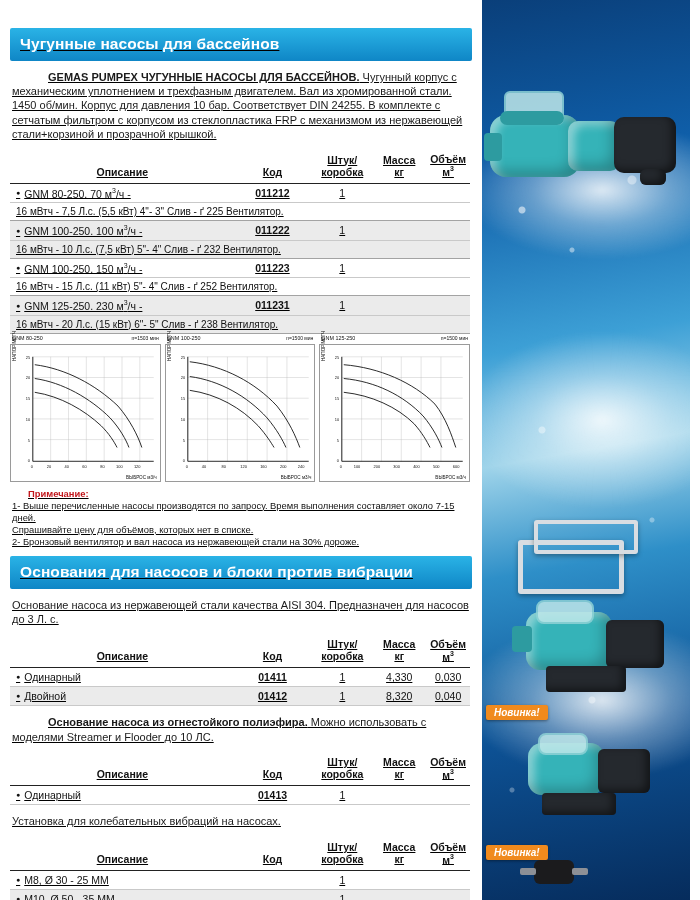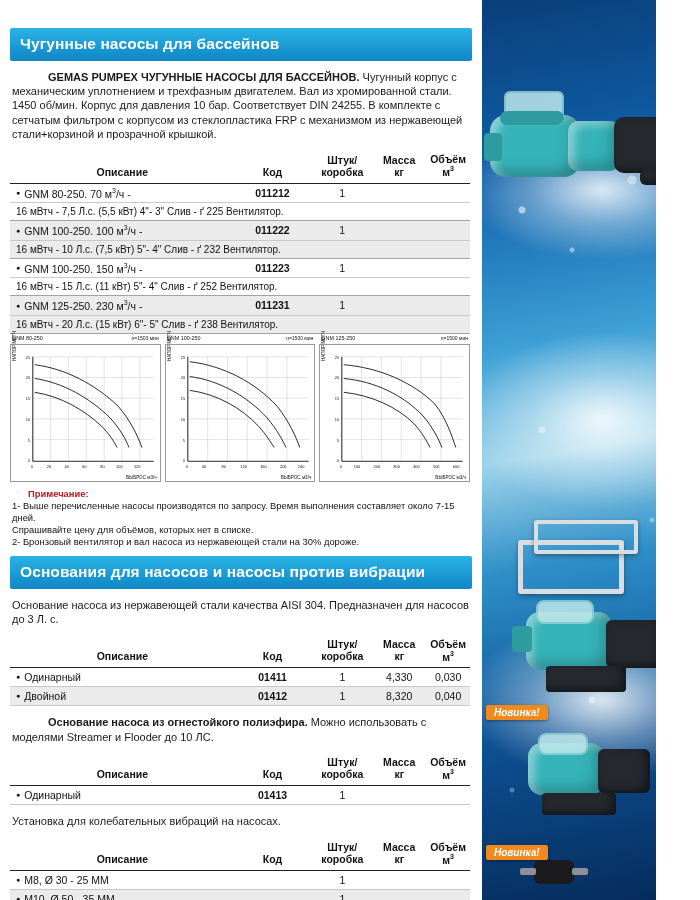--- a/index.html
+++ b/index.html
@@ -18,21 +18,21 @@
     position: relative;
     width: 700px;
     height: 900px;
     background: #ffffff;
   }
   
   .photo-col {
     position: absolute;
     top: 0;
     left: 482px;
-    width: 174px;
+    width: 208px;
     height: 900px;
     background: linear-gradient(170deg, #0a3f7a 0%, #0f5ea8 18%, #3da0d6 38%, #9fd4ea 50%, #2e8fc8 62%, #0d5194 80%, #062c5c 100%);
     overflow: hidden;
   }
   .wave {
     position: absolute;
     left: -20px;
     width: 280px;
     height: 140px;
     background: radial-gradient(ellipse at 50% 50%, rgba(255,255,255,0.85) 0%, rgba(255,255,255,0.35) 35%, rgba(255,255,255,0) 70%);
@@ -112,20 +112,21 @@
   }
   
   .content {
     position: absolute;
     top: 0;
     left: 0;
     width: 482px;
     height: 900px;
     padding: 0;
     box-sizing: border-box;
+    text-decoration: underline;
   }
   .section-bar {
     margin: 0 10px;
     background: #0f9ad6;
     background: linear-gradient(180deg, #2ab3e6 0%, #0f86c6 100%);
     color: #ffffff;
     font-size: 15.5px;
     font-weight: bold;
     padding: 7px 10px 8px 10px;
     border-radius: 2px;
@@ -510,21 +511,21 @@
     </div>
 
     <div class="note">
       <div class="hdr">Примечание:</div>
       <div>1- Выше перечисленные насосы производятся по запросу. Время выполнения составляет около 7-15 дней.</div>
       <div>   Спрашивайте цену для объёмов, которых нет в списке.</div>
       <div>2- Бронзовый вентилятор и вал насоса из нержавеющей стали на 30% дороже.</div>
     </div>
 
     <div style="height:8px;"></div>
-    <div class="section-bar">Основания для насосов и насосы против вибрации</div>
+    <div class="section-bar">Основания для насосов и блоки против вибрации</div>
 
     <p class="para">Основание насоса из нержавеющей стали качества AISI 304. Предназначен для насосов до 3 Л. с.</p>
 
     <table class="spec">
       <colgroup>
         <col class="col-desc">
           <col class="col-code">
           <col class="col-pcs">
           <col class="col-mass">
           <col class="col-vol">

